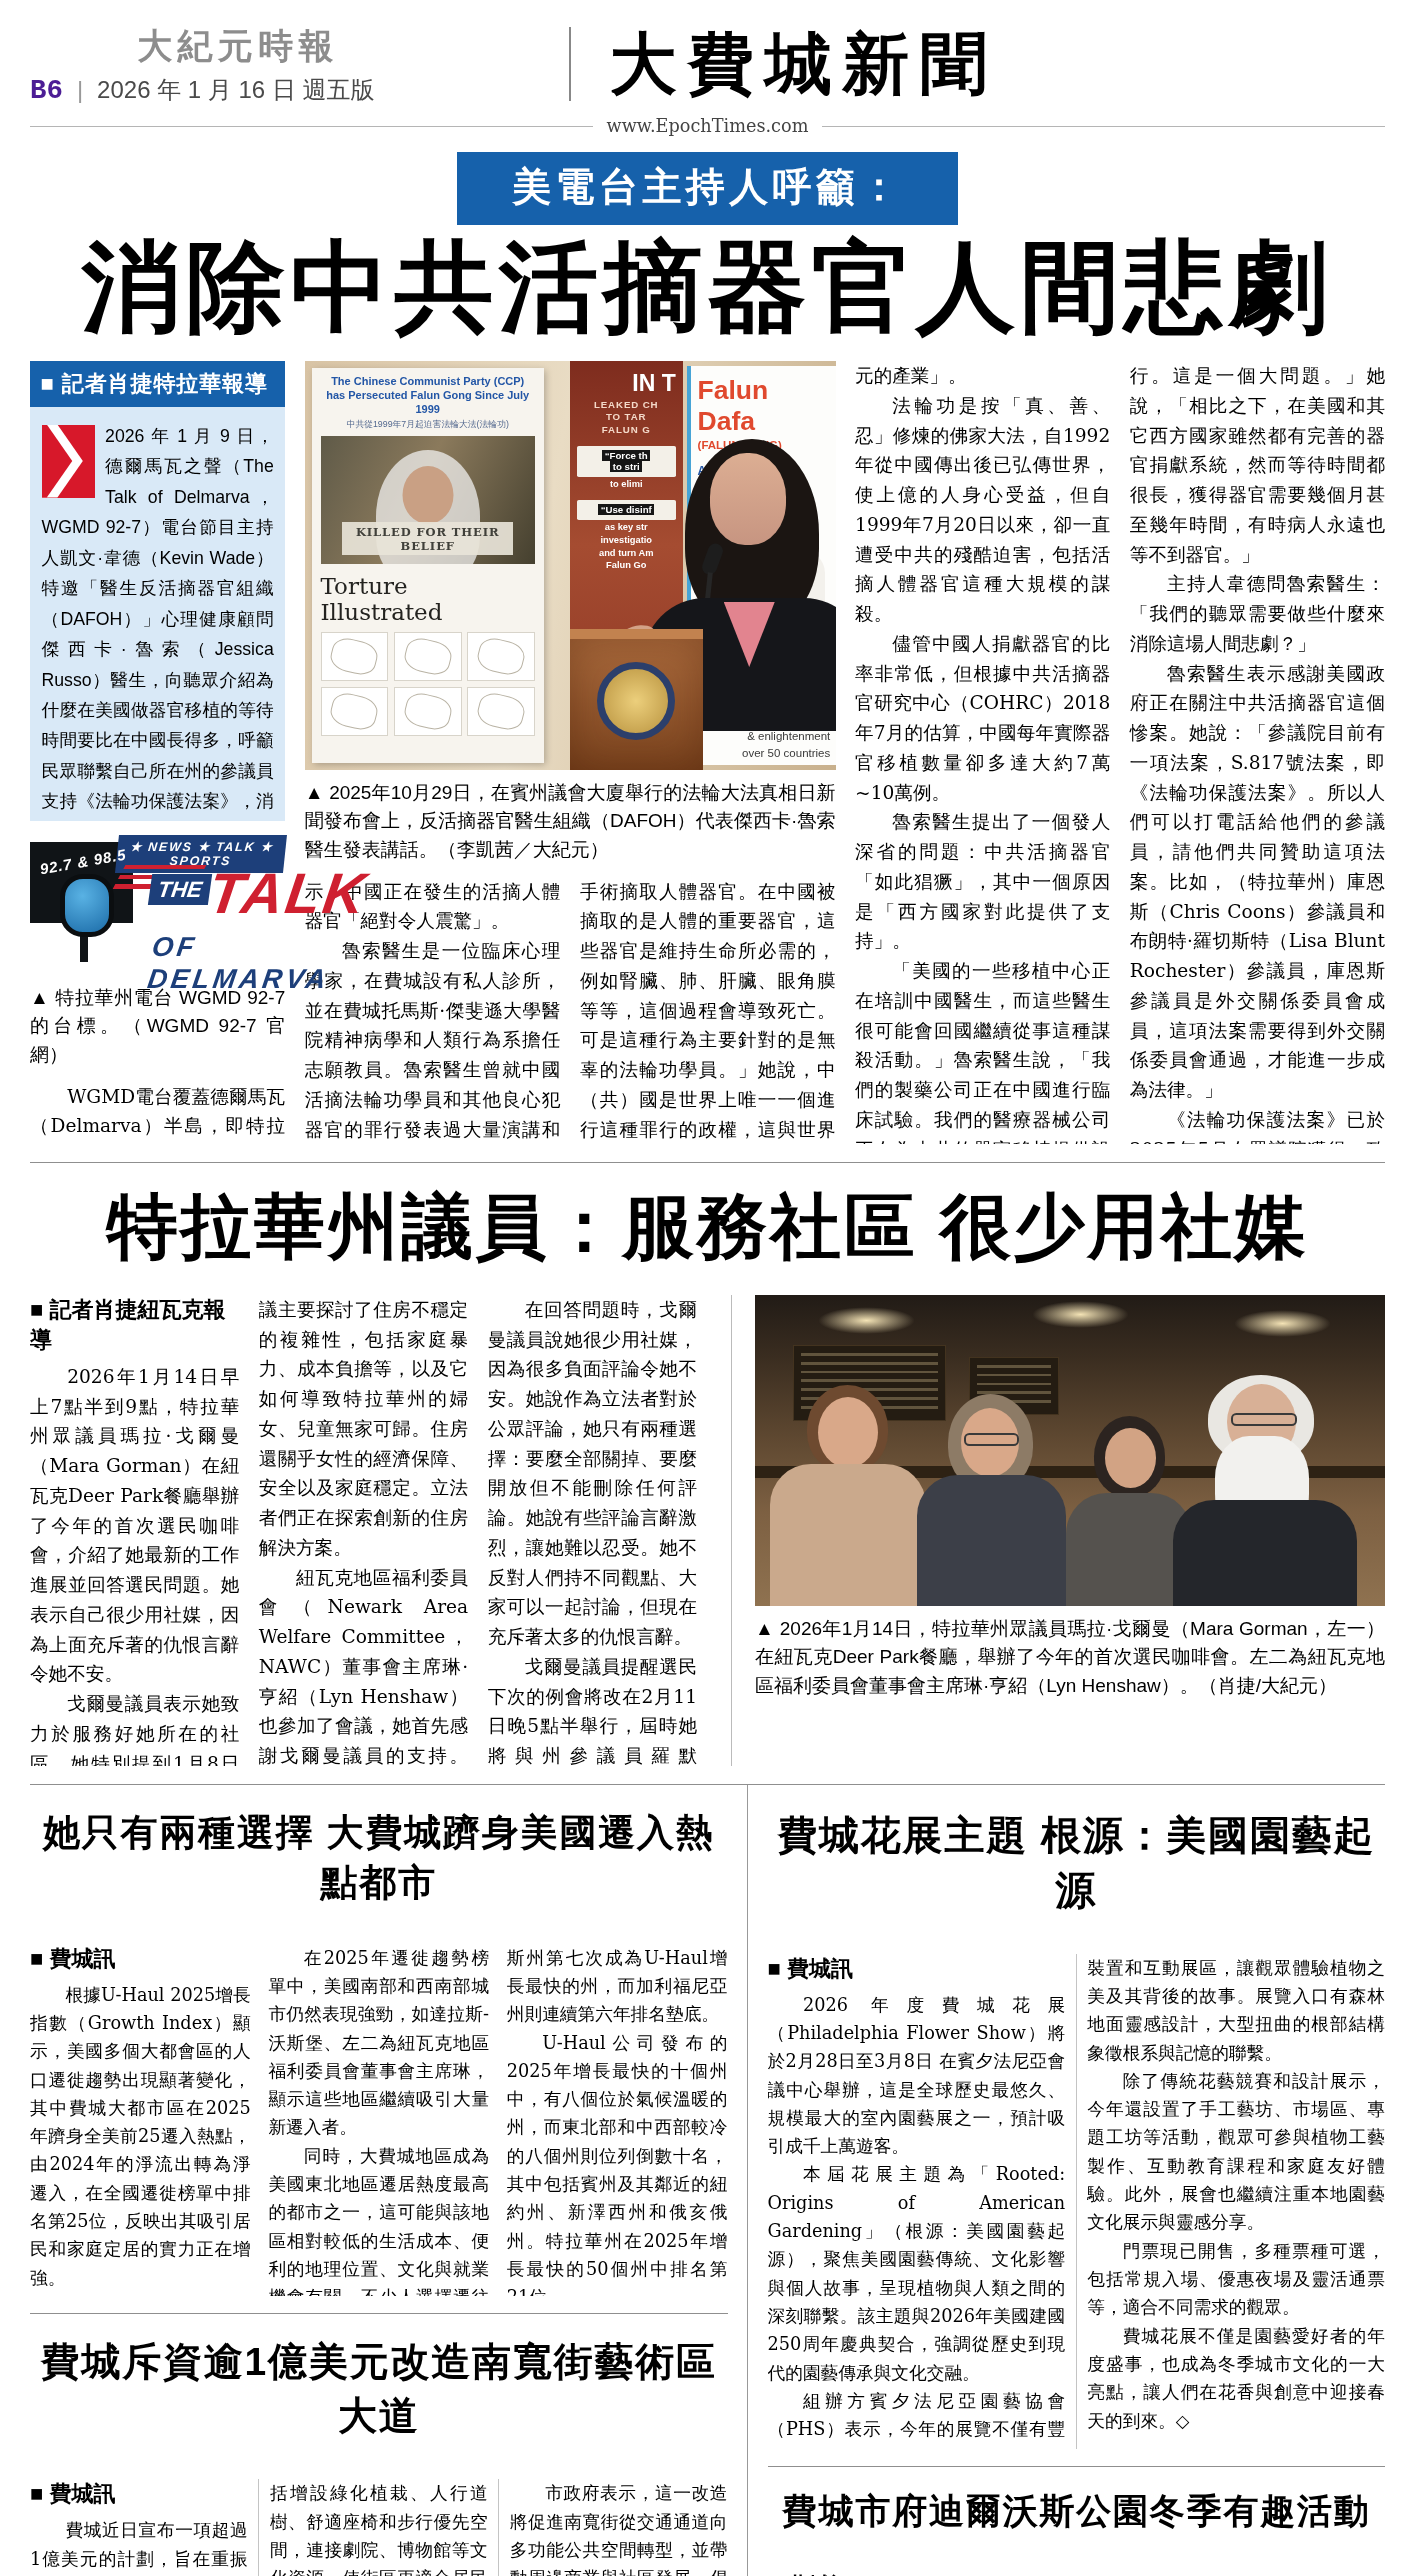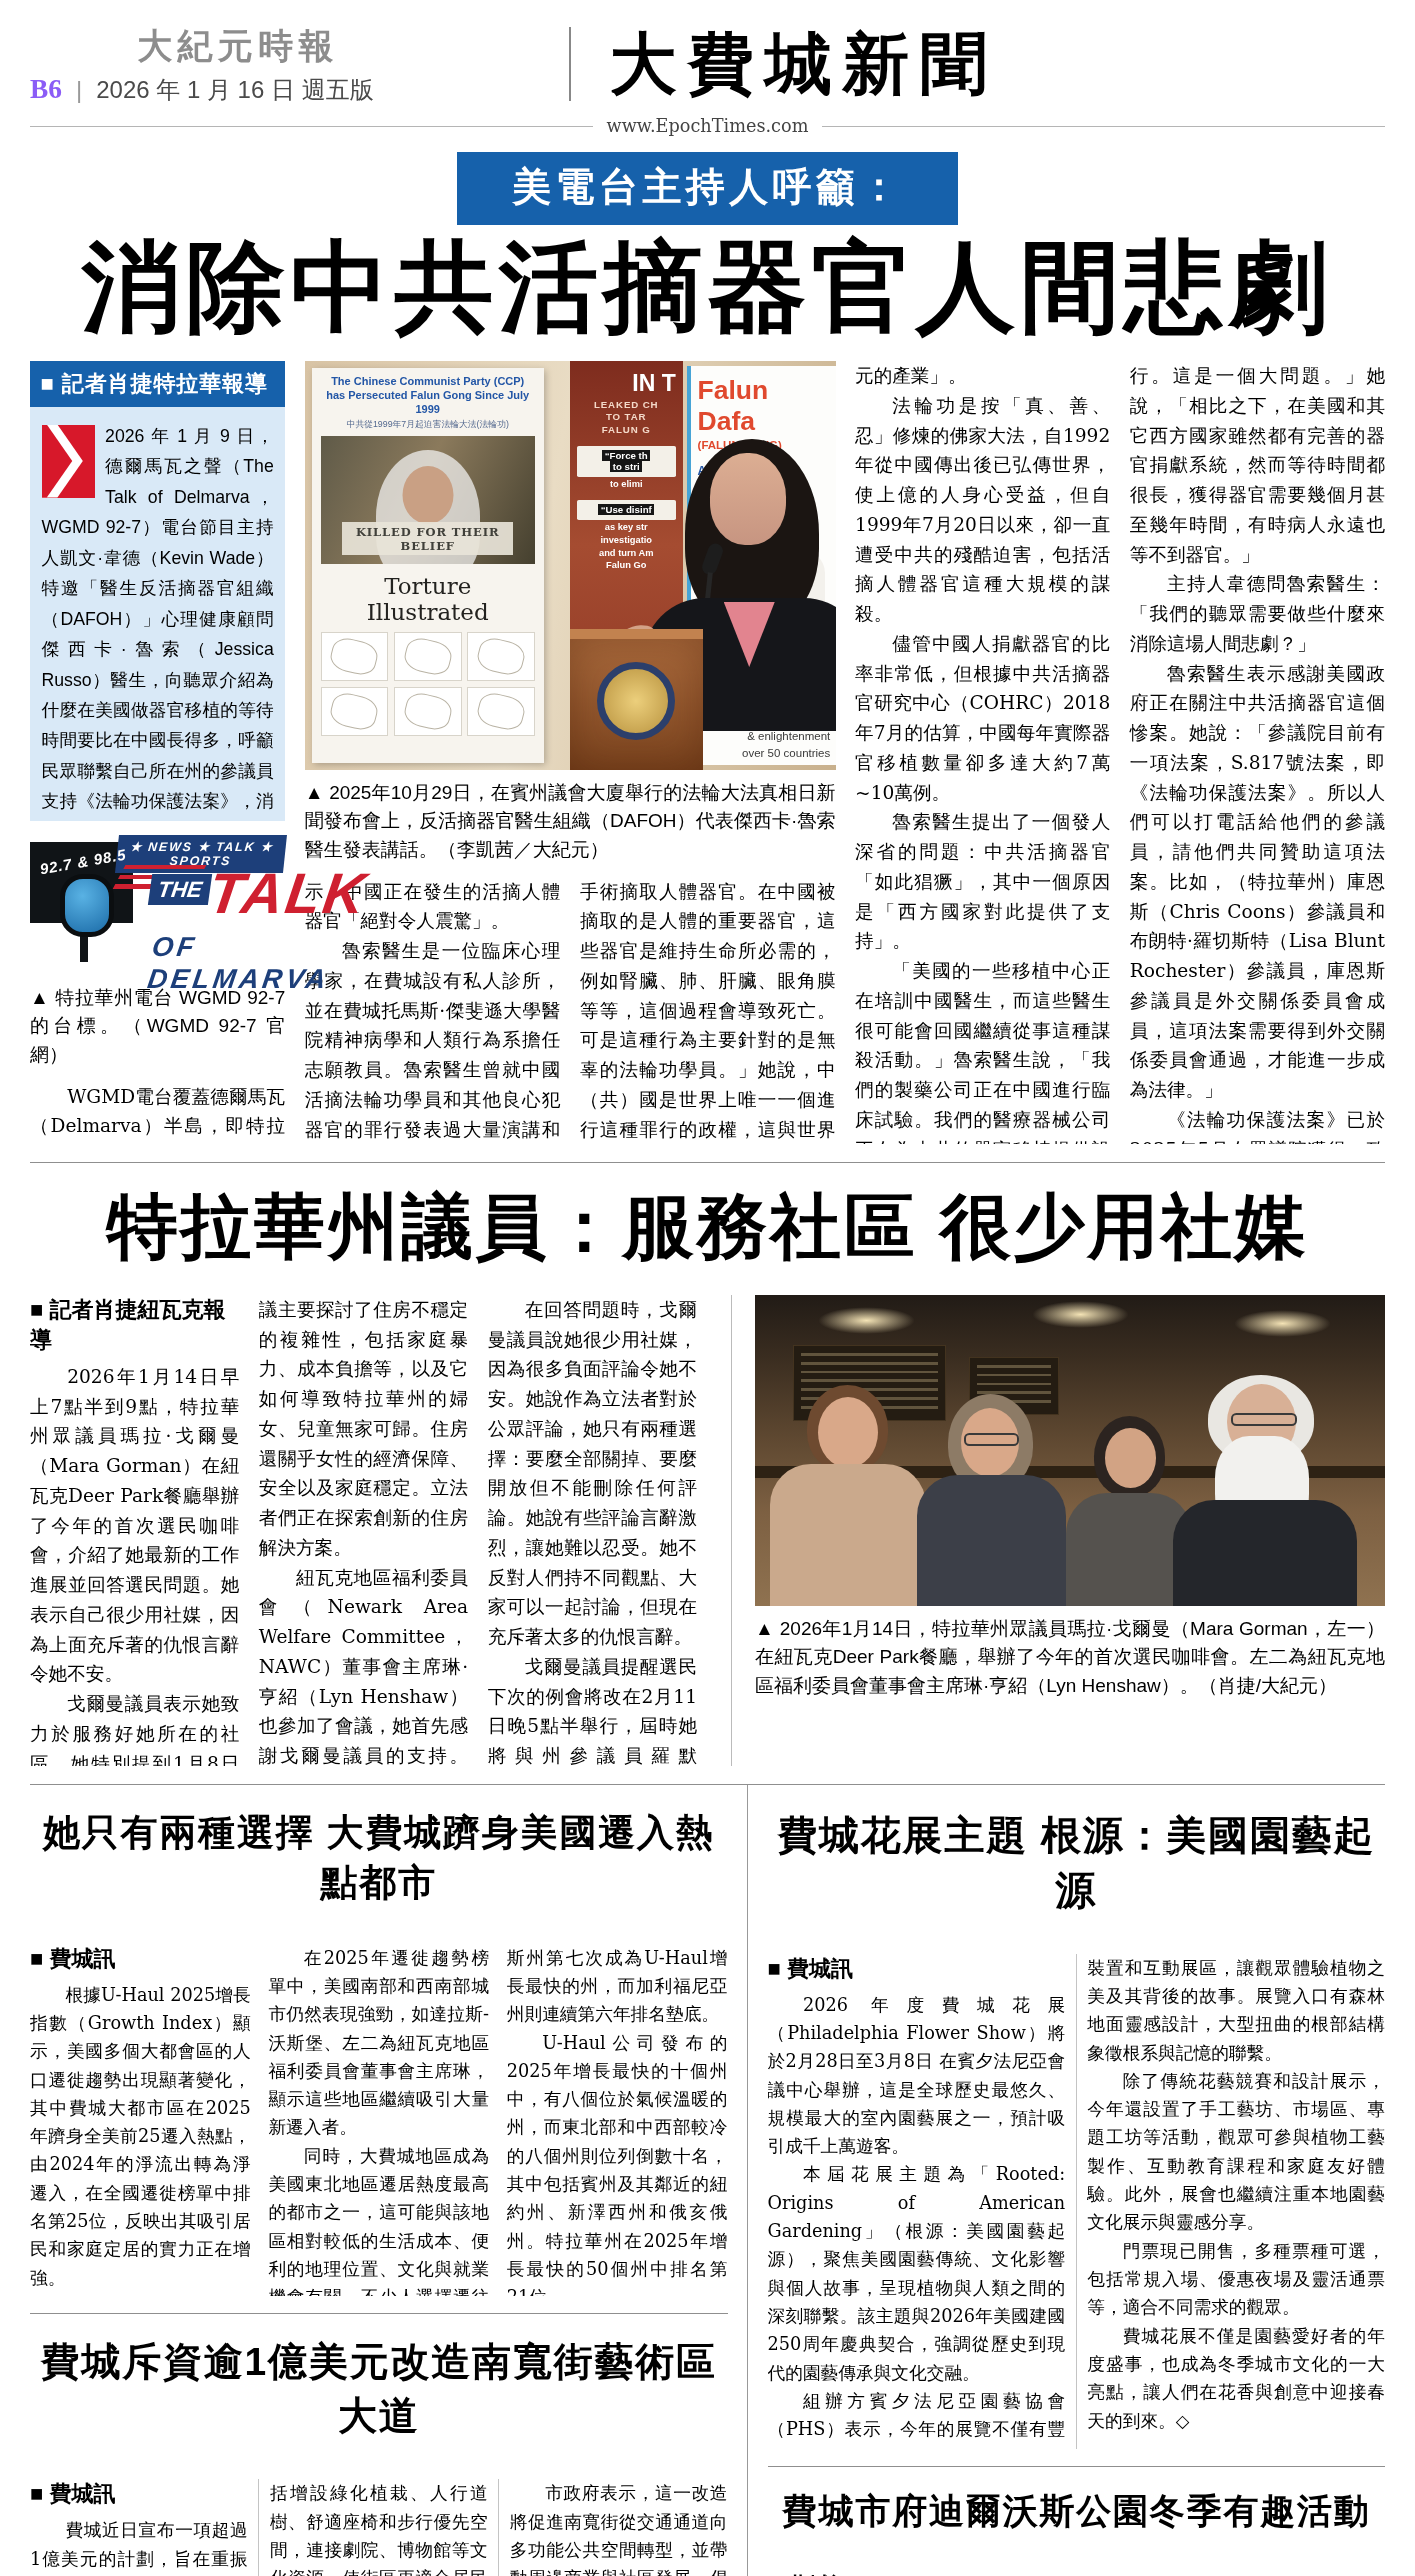--- a/index.html
+++ b/index.html
@@ -5,21 +5,21 @@
   html,body{margin:0;padding:0;background:#e8e8e8;}
   .page{width:1415px;height:2576px;margin:0 auto;background:#fff;position:relative;
         box-sizing:border-box;padding:23px 30px;overflow:hidden;color:#000;
         font-family:"DejaVu Serif","Liberation Serif",serif;}
 
   
   .hdr{display:flex;align-items:center;}
   .mast{width:416px;}
   .mast-logo{font-family:"DejaVu Sans",sans-serif;font-weight:bold;font-size:35px;color:#8d8d8d;letter-spacing:5.3px;text-align:center;}
   .mast-info{display:flex;align-items:baseline;gap:14px;margin-top:3.5px;font-family:"Liberation Sans",sans-serif;font-size:24px;color:#4a4a4a;}
-  .mast-info .pgno{font-family:Liberation Serif, serif;font-weight:bold;font-size:27.4px;color:#8b5cf6;}
+  .mast-info .pgno{font-family:Liberation Mono, monospace;font-weight:bold;font-size:27.4px;color:#4c1d95;}
   .mast-info .pipe{color:#999;}
   .sec-wrap{flex:1;display:flex;justify-content:center;}
   .sec-title{font-weight:bold;font-size:67px;letter-spacing:10.6px;line-height:1.1;
              border-left:2.7px solid #888;padding-left:39px;}
   .hdr-rule{display:flex;align-items:center;margin-top:10.6px;font-size:17.7px;color:#444;}
   .hdr-rule .ln{flex:1;border-top:1.8px solid #b5b5b5;height:0;}
   .hdr-rule .url{padding:0 14px;}
 
   
   .kicker{width:501px;margin:16px auto 0;background:#1661ab;color:#fff;text-align:center;
@@ -75,21 +75,21 @@
   .pl-t1{color:#2356a6;font:bold 11px "Liberation Sans",sans-serif;text-align:center;line-height:1.25;}
   .pl-t2{color:#53688f;font:8.8px "Liberation Sans",sans-serif;text-align:center;margin-top:2.7px;}
   .pl-img{margin-top:5.3px;height:128px;position:relative;overflow:hidden;
           background:linear-gradient(115deg,#5f5a48,#8b7a5c 45%,#45402f);}
   .pl-veil{position:absolute;left:50%;top:14px;transform:translateX(-50%);width:104px;height:133px;
            background:rgba(245,245,245,.72);border-radius:50% 50% 35% 35%;}
   .pl-face{position:absolute;left:50%;top:30px;transform:translateX(-50%);width:51px;height:58px;
            background:#c9a084;border-radius:50%;}
   .pl-sign{position:absolute;left:10%;right:10%;bottom:8.8px;background:rgba(232,228,216,.92);
            color:#40403a;font:bold 11.5px "DejaVu Serif",serif;text-align:center;padding:2.7px 0;letter-spacing:0.9px;}
-  .pl-t3{font:23px "DejaVu Serif",serif;color:#23221f;text-align:center;margin-top:8.8px;}
+  .pl-t3{font:23px "DejaVu Serif",serif;color:#23221f;text-align:left;margin-top:8.8px;}
   .pl-sk{margin-top:7px;height:104px;display:grid;grid-template-columns:1fr 1fr 1fr;gap:5.3px;}
   .pl-sk div{background:#fff;border:0.9px solid #d8d4ca;position:relative;}
   .pl-sk div::after{content:"";position:absolute;inset:15%;border:0.9px solid #b9b3a4;border-radius:40%;transform:rotate(14deg);}
   .p1-posterM{position:absolute;left:265px;top:0;width:113px;height:100%;
               background:linear-gradient(#7e2c1e,#a54c31 45%,#8c3523);padding:8.8px 7px;box-sizing:border-box;}
   .pm-big{color:#fff;font:bold 23px "Liberation Sans",sans-serif;text-align:right;}
   .pm-sm{color:#f4d9c9;font:bold 9.7px "Liberation Sans",sans-serif;text-align:center;margin-top:1.8px;letter-spacing:0.9px;}
   .pm-chip{background:#f3f0e8;border-radius:1.8px;margin-top:10.6px;padding:4.4px 5.3px;
            font:bold 9.7px "Liberation Sans",sans-serif;color:#2c2c2c;text-align:center;}
   .pm-chip .hl{background:#161616;color:#fff;padding:0 2.7px;}

